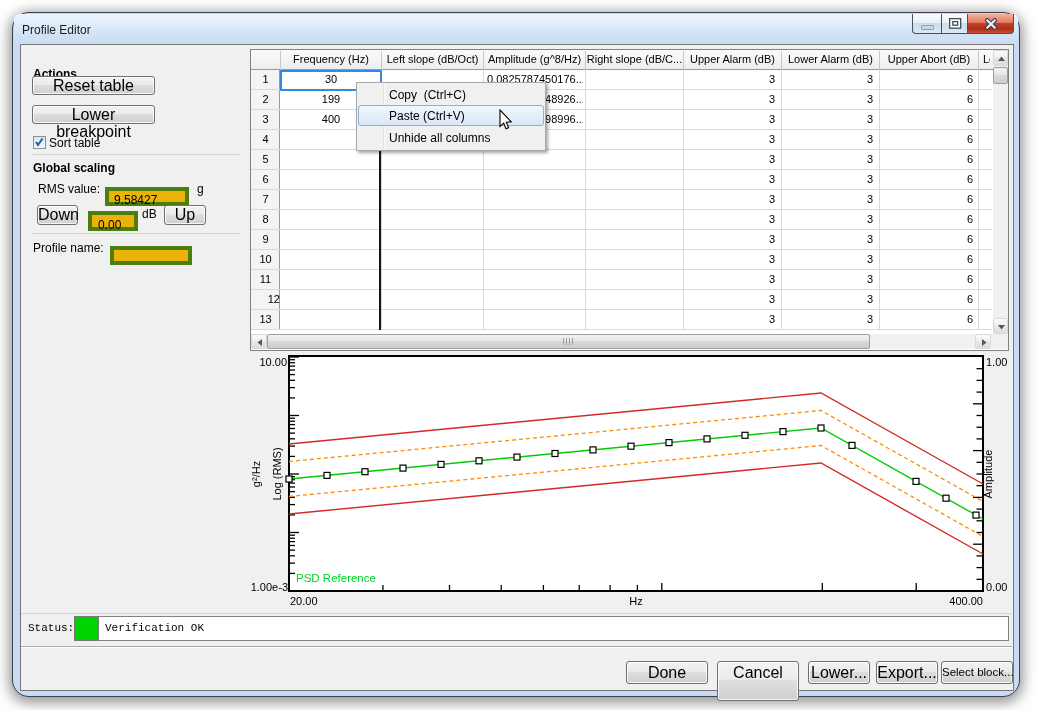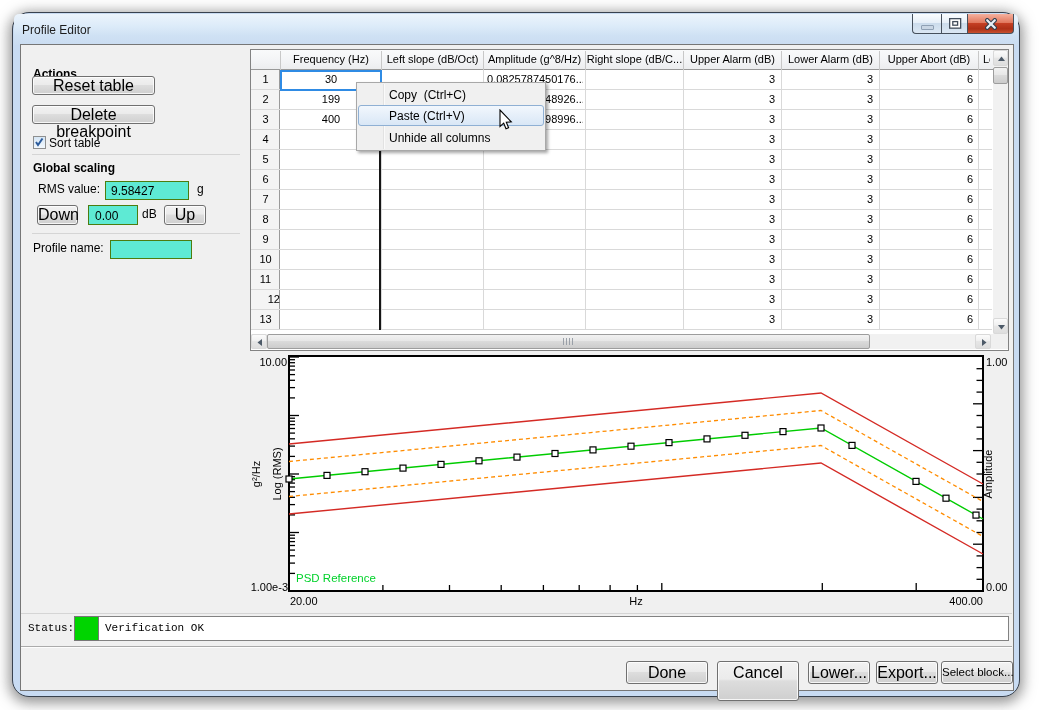--- a/index.html
+++ b/index.html
@@ -27,21 +27,21 @@
   border:1px solid #8fa0b4; border-radius:1px; }
 
 .clsx { position:absolute; left:17px; top:4px; width:12px; height:12px; }
 
 #client { position:absolute; left:7px; top:31px; width:994px; height:647px;
   background:#f0f0f0; border:1px solid #767676; }
 
 .btn { position:absolute; border:1px solid #707070; border-radius:3px;
   background:linear-gradient(to bottom,#f2f2f2 0%,#ebebeb 45%,#dddddd 50%,#cfcfcf 100%);
   font-size:16px; color:#000; text-align:center; box-shadow:inset 0 0 0 1px rgba(255,255,255,0.8); }
-.inp { position:absolute; border:1px solid #4d7c0f; background:#5eead4; font-size:12px; color:#000; }
+.inp { position:absolute; border:4px solid #4d7c0f; background:#eab308; font-size:12px; color:#000;margin-top:6px; }
 .lbl { position:absolute; font-size:12px; color:#000; white-space:nowrap; }
 .lbl11 { position:absolute; font-size:11px; color:#000; white-space:nowrap;font-family:Liberation Mono, monospace; }
 .sep { position:absolute; height:1px; background:#d5d5d5; }
 .sbbtn { border:1px solid #d9d9d9; border-radius:2px;
   background:linear-gradient(to bottom,#fbfbfb,#f0f0f0 45%,#e6e6e6 50%,#dedede 100%); }
 .sbbtn svg { position:absolute; left:0; top:0; }
 .sbthumb { border:1px solid #9d9d9d; border-radius:2px;
   background:linear-gradient(to bottom,#f2f2f2,#e7e7e7 45%,#dadada 50%,#cccccc 100%); }
 </style>
 </head>
@@ -65,21 +65,21 @@
             <path d="M 2.2 2.2 L 9.8 9.8 M 9.8 2.2 L 2.2 9.8" stroke="#35404f" stroke-width="4.4" stroke-linecap="round"></path>
             <path d="M 2.2 2.2 L 9.8 9.8 M 9.8 2.2 L 2.2 9.8" stroke="#eaf0f7" stroke-width="2.2" stroke-linecap="round"></path>
           </svg>
         </div>
   </div>
   <div id="client"></div>
  </div>
 
  <div class="lbl" style="left:33px;top:55px;font-weight:bold;margin-top:12px;">Actions</div>
  <div class="btn" style="left:32px;top:76px;width:123px;height:19px;line-height:17px;">Reset table</div>
- <div class="btn" style="left:32px;top:105px;width:123px;height:19px;line-height:17px;">Delete breakpoint</div>
+ <div class="btn" style="left:32px;top:105px;width:123px;height:19px;line-height:17px;">Lower breakpoint</div>
  <div class="abs" style="left:33px;top:136px;width:13px;height:13px;border:1px solid #8e8f8f;background:linear-gradient(to bottom,#d6e6f5,#f2f8fd);">
    <svg width="13" height="13" viewBox="0 0 13 13" style="position:absolute;left:-1px;top:-1px;">
         <path d="M 3 6 L 5 9 L 9.5 2.5" fill="none" stroke="#2c5c9c" stroke-width="2"></path>
       </svg>
  </div>
  <div class="lbl" style="left:49px;top:136px;">Sort table</div>
  <div class="sep" style="left:32px;top:154px;width:208px;"></div>
  <div class="lbl" style="left:33px;top:161px;font-weight:bold;">Global scaling</div>
  <div class="lbl" style="left:38px;top:182px;">RMS value:</div>
  <div class="inp" style="left:105px;top:181px;width:84px;height:19px;padding:2px 0 0 5px;">9.58427</div>

